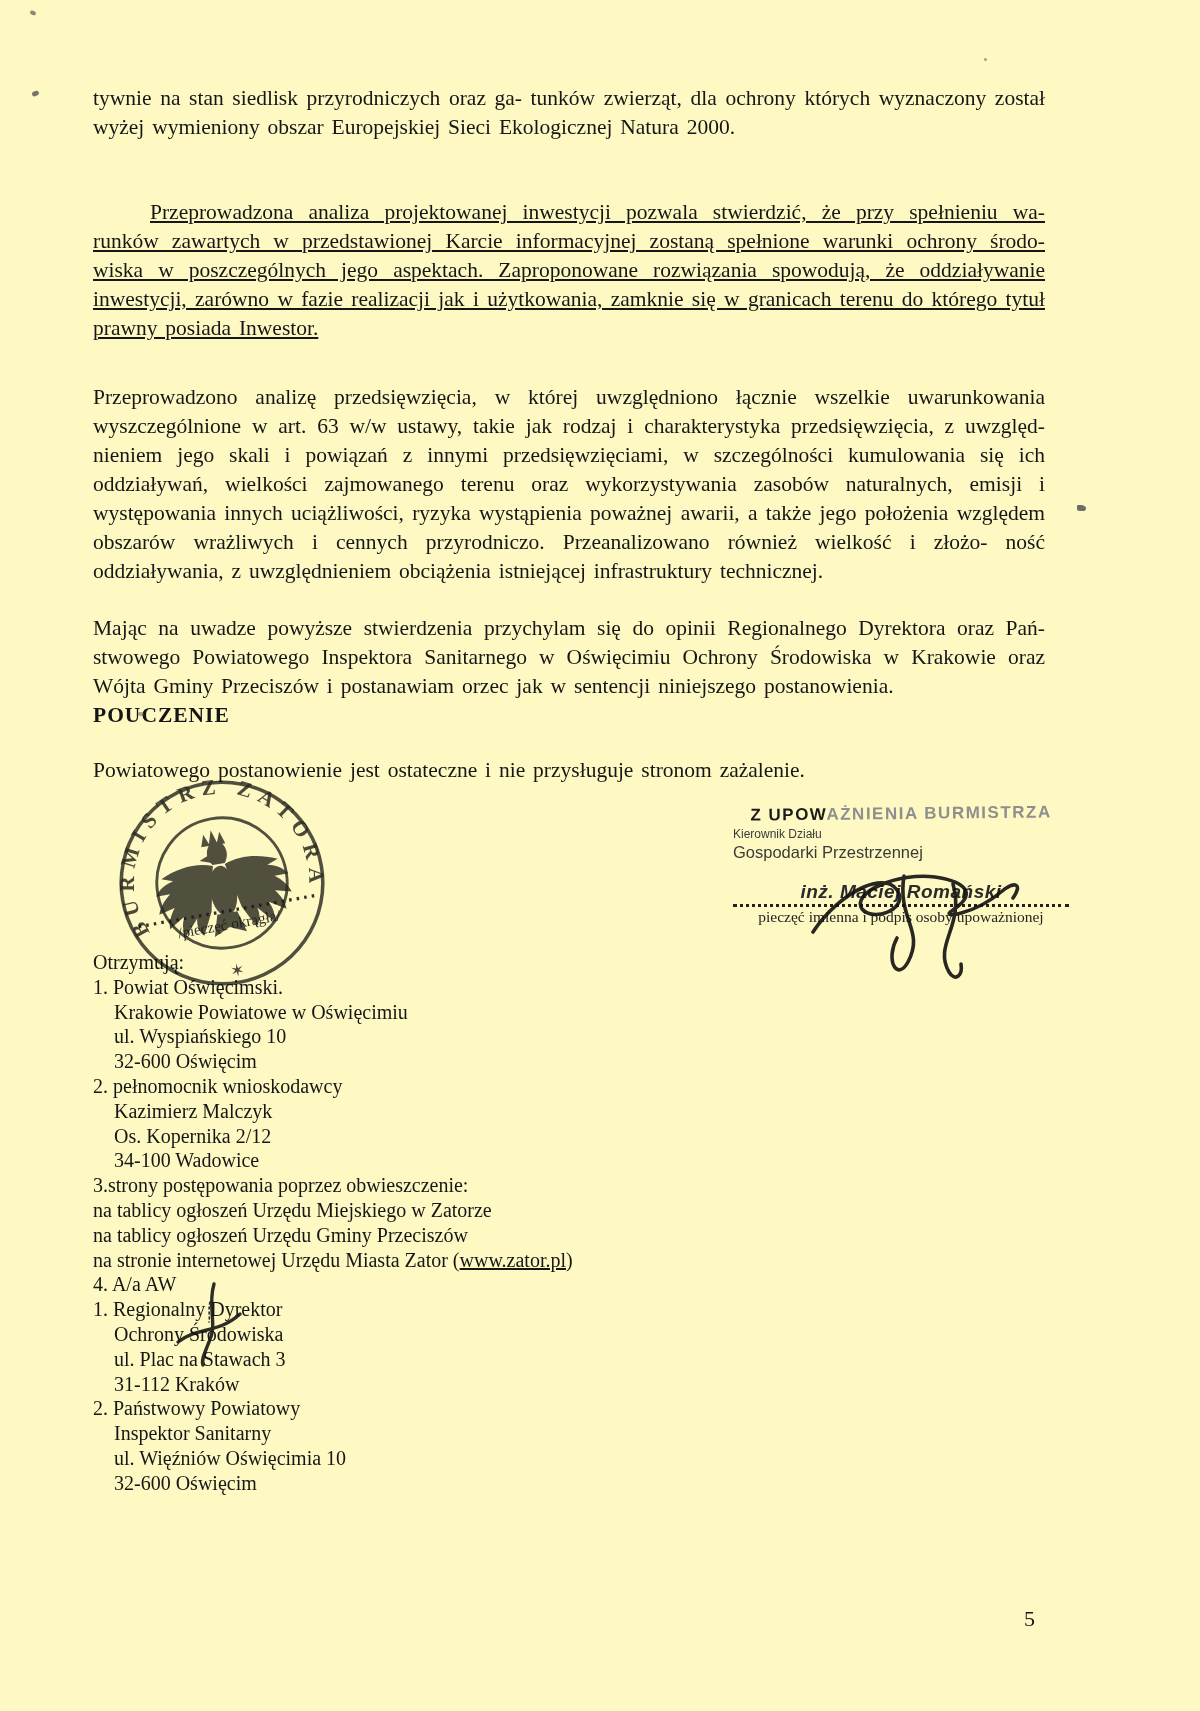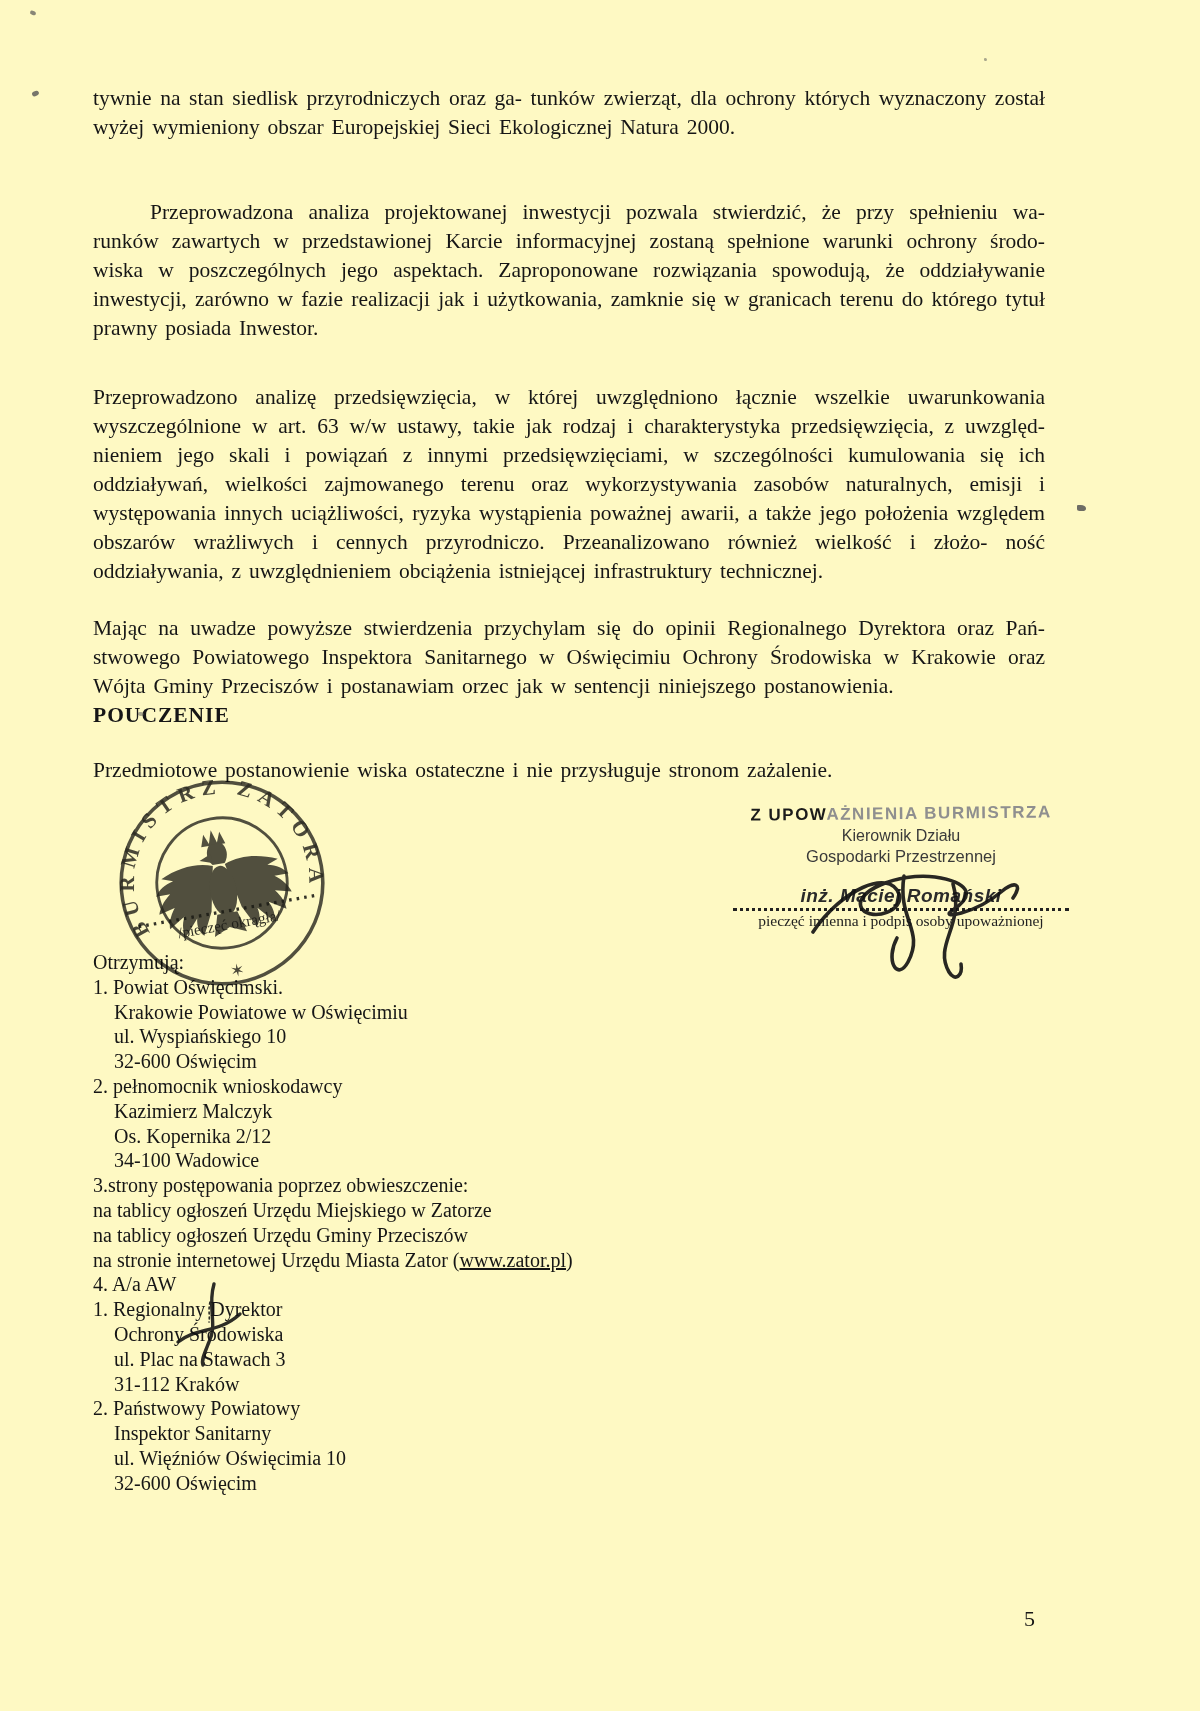--- a/index.html
+++ b/index.html
@@ -15,21 +15,21 @@
   }
   .content{
     position:absolute;left:93px;top:84px;width:952px;
   }
   .content p{
     margin:0;
     font-size:21.5px;line-height:29px;
     text-align:justify;text-align-last:left;
     word-spacing:2.5px;
   }
-  .p2{text-indent:57px;margin-top:56px !important;}
+  .p2{text-indent:57px;margin-top:56px !important;text-decoration:underline;}
   .p3{margin-top:40px !important;}
   .p4{margin-top:28px !important;}
   .notice-heading{
     margin:18px 0 0 0;
     text-align:center;
     font-size:24px;font-weight:bold;letter-spacing:1px;
   }
   .p5{margin-top:26px !important;text-align:left !important;}
 
   
@@ -44,22 +44,22 @@
     position:absolute;left:733px;top:804px;width:336px;
     z-index:3;
     font-family:"Liberation Sans", sans-serif;
   }
   .auth-line1{
     text-align:center;font-size:17px;font-weight:bold;letter-spacing:1.5px;
     white-space:nowrap;transform:rotate(-0.6deg);
   }
   .auth-line1 .bold-part{color:#1b1b1b;}
   .auth-line1 .faded-part{color:#8f8f8f;}
-  .auth-line2{text-align:center;font-size:16px;color:#3a3a3a;margin-top:3px;}
-  .auth-line3{text-align:center;font-size:16.5px;color:#3a3a3a;margin-top:2px;}
+  .auth-line2{font-size:12px;color:#3a3a3a;margin-top:3px;}
+  .auth-line3{text-align:left;font-size:16.5px;color:#3a3a3a;margin-top:2px;}
   .auth-name{
     text-align:center;font-size:19px;font-weight:bold;font-style:italic;
     color:#2a2a2a;margin-top:19px;letter-spacing:0.5px;
   }
   .auth-dotted{
     margin-top:1px;height:0;border-bottom:3px dotted #222;
   }
   .auth-caption{
     font-family:"Liberation Serif", serif;
     text-align:center;font-size:15.5px;color:#222;margin-top:1px;
@@ -99,21 +99,21 @@
 <body>
 
 <div class="page">
 
   <div class="content">
     <p class="p1">tywnie na stan siedlisk przyrodniczych oraz ga- tunków zwierząt, dla ochrony których wyznaczony został wyżej wymieniony obszar Europejskiej Sieci Ekologicznej Natura 2000.</p>
     <p class="p2">Przeprowadzona analiza projektowanej inwestycji pozwala stwierdzić, że przy spełnieniu wa- runków zawartych w przedstawionej Karcie informacyjnej zostaną spełnione warunki ochrony środo- wiska w poszczególnych jego aspektach. Zaproponowane rozwiązania spowodują, że oddziaływanie inwestycji, zarówno w fazie realizacji jak i użytkowania, zamknie się w granicach terenu do którego tytuł prawny posiada Inwestor.</p>
     <p class="p3">Przeprowadzono analizę przedsięwzięcia, w której uwzględniono łącznie wszelkie uwarunkowania wyszczególnione w art. 63 w/w ustawy, takie jak rodzaj i charakterystyka przedsięwzięcia, z uwzględ- nieniem jego skali i powiązań z innymi przedsięwzięciami, w szczególności kumulowania się ich oddziaływań,  wielkości zajmowanego terenu oraz wykorzystywania zasobów naturalnych, emisji i występowania innych uciążliwości, ryzyka wystąpienia poważnej awarii, a także jego położenia względem obszarów wrażliwych i cennych przyrodniczo.  Przeanalizowano również wielkość i złożo- ność oddziaływania, z uwzględnieniem obciążenia istniejącej infrastruktury technicznej.</p>
     <p class="p4">Mając na uwadze powyższe stwierdzenia przychylam się do opinii Regionalnego Dyrektora oraz Pań- stwowego Powiatowego Inspektora Sanitarnego w Oświęcimiu Ochrony Środowiska w Krakowie oraz Wójta Gminy Przeciszów i postanawiam orzec jak w sentencji niniejszego postanowienia.</p>
     <p class="notice-heading">POUCZENIE</p>
-    <p class="p5">Przedmiotowe postanowienie wiska ostateczne i nie przysługuje stronom zażalenie.</p>
+    <p class="p5">Powiatowego postanowienie jest ostateczne i nie przysługuje stronom zażalenie.</p>
   </div>
 
   <div class="round-stamp">
     <svg viewBox="0 0 220 220" width="224" height="224">
       <defs>
         <path id="ringArc" d="M 36,152 A 86,86 0 1 1 184,152" fill="none"></path>
       </defs>
       <g stroke="#2b2b2b" fill="none" opacity="0.82">
         <circle cx="110" cy="110" r="99" stroke-width="3.5"></circle>
         <circle cx="110" cy="110" r="64" stroke-width="2.8"></circle>

